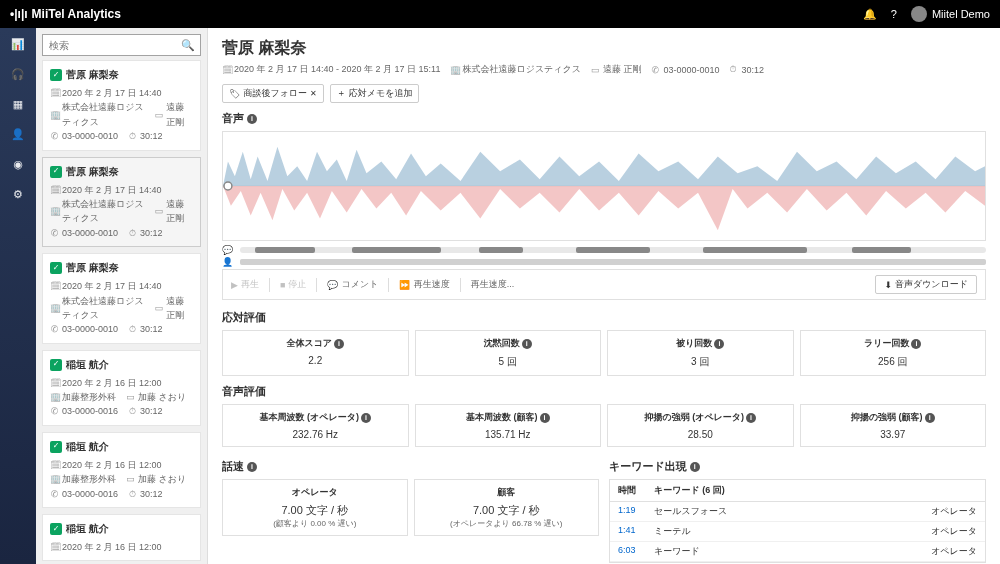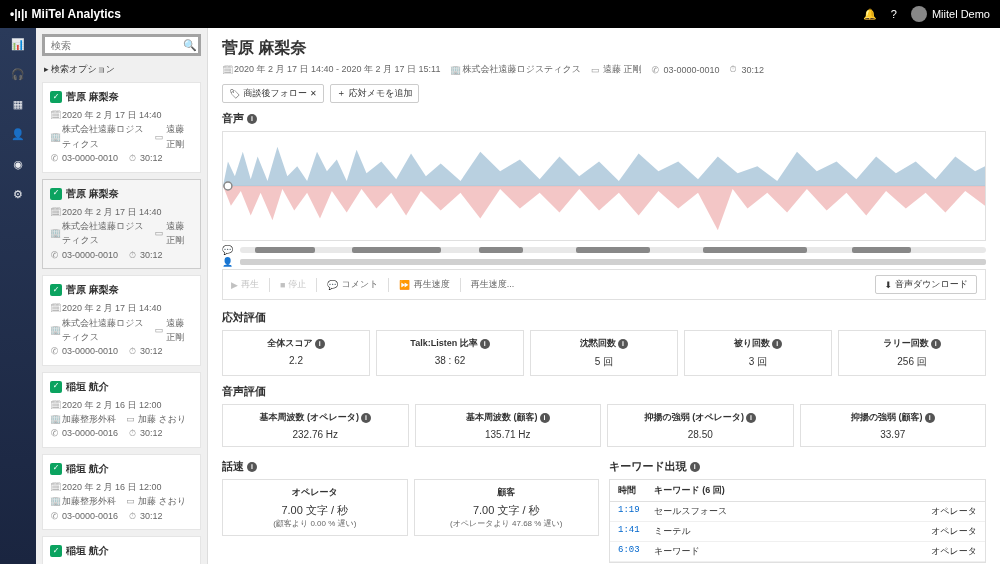--- a/index.html
+++ b/index.html
@@ -8,21 +8,21 @@
 .logo { display: flex; align-items: center; font-size: 12px; font-weight: 700; }
 .logo-icon { margin-right: 4px; }
 .topbar-right { margin-left: auto; display: flex; align-items: center; gap: 14px; font-size: 11px; }
 .topbar-right .icon { cursor: pointer; }
 .user { display: flex; align-items: center; gap: 5px; text-align: center; }
 .user-avatar { width: 16px; height: 16px; border-radius: 50%; background: #888; }
 .main { display: flex; height: calc(100% - 28px); }
 .nav { width: 36px; background: linear-gradient(180deg, #2a3a5a 0%, #1a2540 100%); display: flex; flex-direction: column; align-items: center; padding-top: 8px; gap: 14px; color: #fff; }
 .nav .nav-icon { width: 16px; height: 16px; cursor: pointer; opacity: 0.9; display: flex; align-items: center; justify-content: center; }
 .sidebar { width: 172px; background: #f0f0f0; border-right: 1px solid #ddd; overflow-y: auto; padding: 6px; }
-.search-box { background: #fff; border: 3px solid #a3a3a3; height: 22px; display: flex; align-items: center; padding: 0 6px; margin-bottom: 4px; }
+.search-box { background: #fff; border: 1px solid #a3a3a3; height: 22px; display: flex; align-items: center; padding: 0 6px; margin-bottom: 4px; }
 .search-box input { border: none; outline: none; flex: 1; font-size: 10px; }
 .search-opt { font-size: 9px; padding: 3px 2px 6px; cursor: pointer; }
 .card { background: #fff; border: 1px solid #e5e5e5; margin-bottom: 6px; padding: 6px 7px; font-size: 9px; line-height: 1.6; }
 .card.active { background: #f5f5f5; border-color: #ccc; }
 .card-title { display: flex; align-items: center; gap: 4px; margin-bottom: 3px; }
 .check-icon { width: 12px; height: 12px; background: #0ba360; border-radius: 2px; display: inline-flex; align-items: center; justify-content: center; color: #fff; font-size: 8px; }
 .card-title b { font-weight: 600; font-size: 10px; }
 .card-row { display: flex; align-items: center; gap: 3px; color: #666; font-size: 9px; }
 .card-row .sep { margin: 0 2px; }
 .mini-icon { width: 9px; display: inline-block; text-align: center; opacity: 0.7; }
@@ -56,21 +56,21 @@
 .split-box { flex: 1; border: 1px solid #e0e0e0; padding: 6px 4px; text-align: center; }
 .split-label { font-size: 9px; font-weight: 600; margin-bottom: 4px; }
 .split-val { font-size: 11px; }
 .split-sub { font-size: 8px; color: #666; }
 .kw-table { border: 1px solid #e0e0e0; font-size: 9px; }
 .kw-header { display: flex; border-bottom: 1px solid #e0e0e0; padding: 4px 8px; font-weight: 600; }
 .kw-time { width: 36px; }
 .kw-word { flex: 1; }
 .kw-who { width: 50px; text-align: right; }
 .kw-row { display: flex; padding: 3px 8px; border-bottom: 1px solid #f0f0f0; }
-.kw-row .kw-time { color: #0066cc; cursor: pointer; font-family: Liberation Mono, monospace; }
+.kw-row .kw-time { color: #0066cc; cursor: pointer; }
 </style>
 </head>
 <body>
 
 <div class="topbar">
   <div class="logo">
     <span class="logo-icon">•|ı|ı</span>
     <span>MiiTel Analytics</span>
   </div>
   <div class="topbar-right">
@@ -91,21 +91,20 @@
     <span class="nav-icon">👤</span>
     <span class="nav-icon">◉</span>
     <span class="nav-icon">⚙</span>
   </div>
 
   <div class="sidebar">
     <div class="search-box">
       <input placeholder="検索" style="">
       <span>🔍</span>
     </div>
-    <div class="search-opt">▸ 検索オプション</div>
     <div id="cards">
         <div class="card">
     <div class="card-title">
             <span class="check-icon">✓</span>
             <b>菅原 麻梨奈</b>
           </div>
     <div class="card-row"><span class="mini-icon">🗓</span>2020 年 2 月 17 日 14:40</div>
     <div class="card-row"><span class="mini-icon">🏢</span>株式会社遠藤ロジスティクス<span class="sep"></span><span class="mini-icon">▭</span>遠藤 正剛</div>
     <div class="card-row"><span class="mini-icon">✆</span>03-0000-0010<span class="sep"></span><span class="mini-icon">⏱</span>30:12</div>
         </div>
@@ -235,27 +234,20 @@
     <div class="metrics">
       <div class="metric-box">
           <div class="metric-label">
             <span>全体スコア</span>
             <span class="info-icon">i</span>
           </div>
           <div class="metric-value">2.2</div>
         </div>
       <div class="metric-box">
           <div class="metric-label">
-            <span>Talk:Listen 比率</span>
-            <span class="info-icon">i</span>
-          </div>
-          <div class="metric-value">38 : 62</div>
-        </div>
-      <div class="metric-box">
-          <div class="metric-label">
             <span>沈黙回数</span>
             <span class="info-icon">i</span>
           </div>
           <div class="metric-value">5 回</div>
         </div>
       <div class="metric-box">
           <div class="metric-label">
             <span>被り回数</span>
             <span class="info-icon">i</span>
           </div>
@@ -312,21 +304,21 @@
           </div>
         <div class="split-metrics">
           <div class="split-box">
             <div class="split-label">オペレータ</div>
             <div class="split-val">7.00 文字 / 秒</div>
             <div class="split-sub">(顧客より 0.00 % 遅い)</div>
           </div>
           <div class="split-box">
             <div class="split-label">顧客</div>
             <div class="split-val">7.00 文字 / 秒</div>
-            <div class="split-sub">(オペレータより 47.68 % 遅い)</div>
+            <div class="split-sub">(オペレータより 66.78 % 遅い)</div>
           </div>
         </div>
       </div>
       <div class="col">
         <div class="section-title">
             <span>キーワード出現</span>
             <span class="info-icon">i</span>
           </div>
         <div class="kw-table">
           <div class="kw-header">

